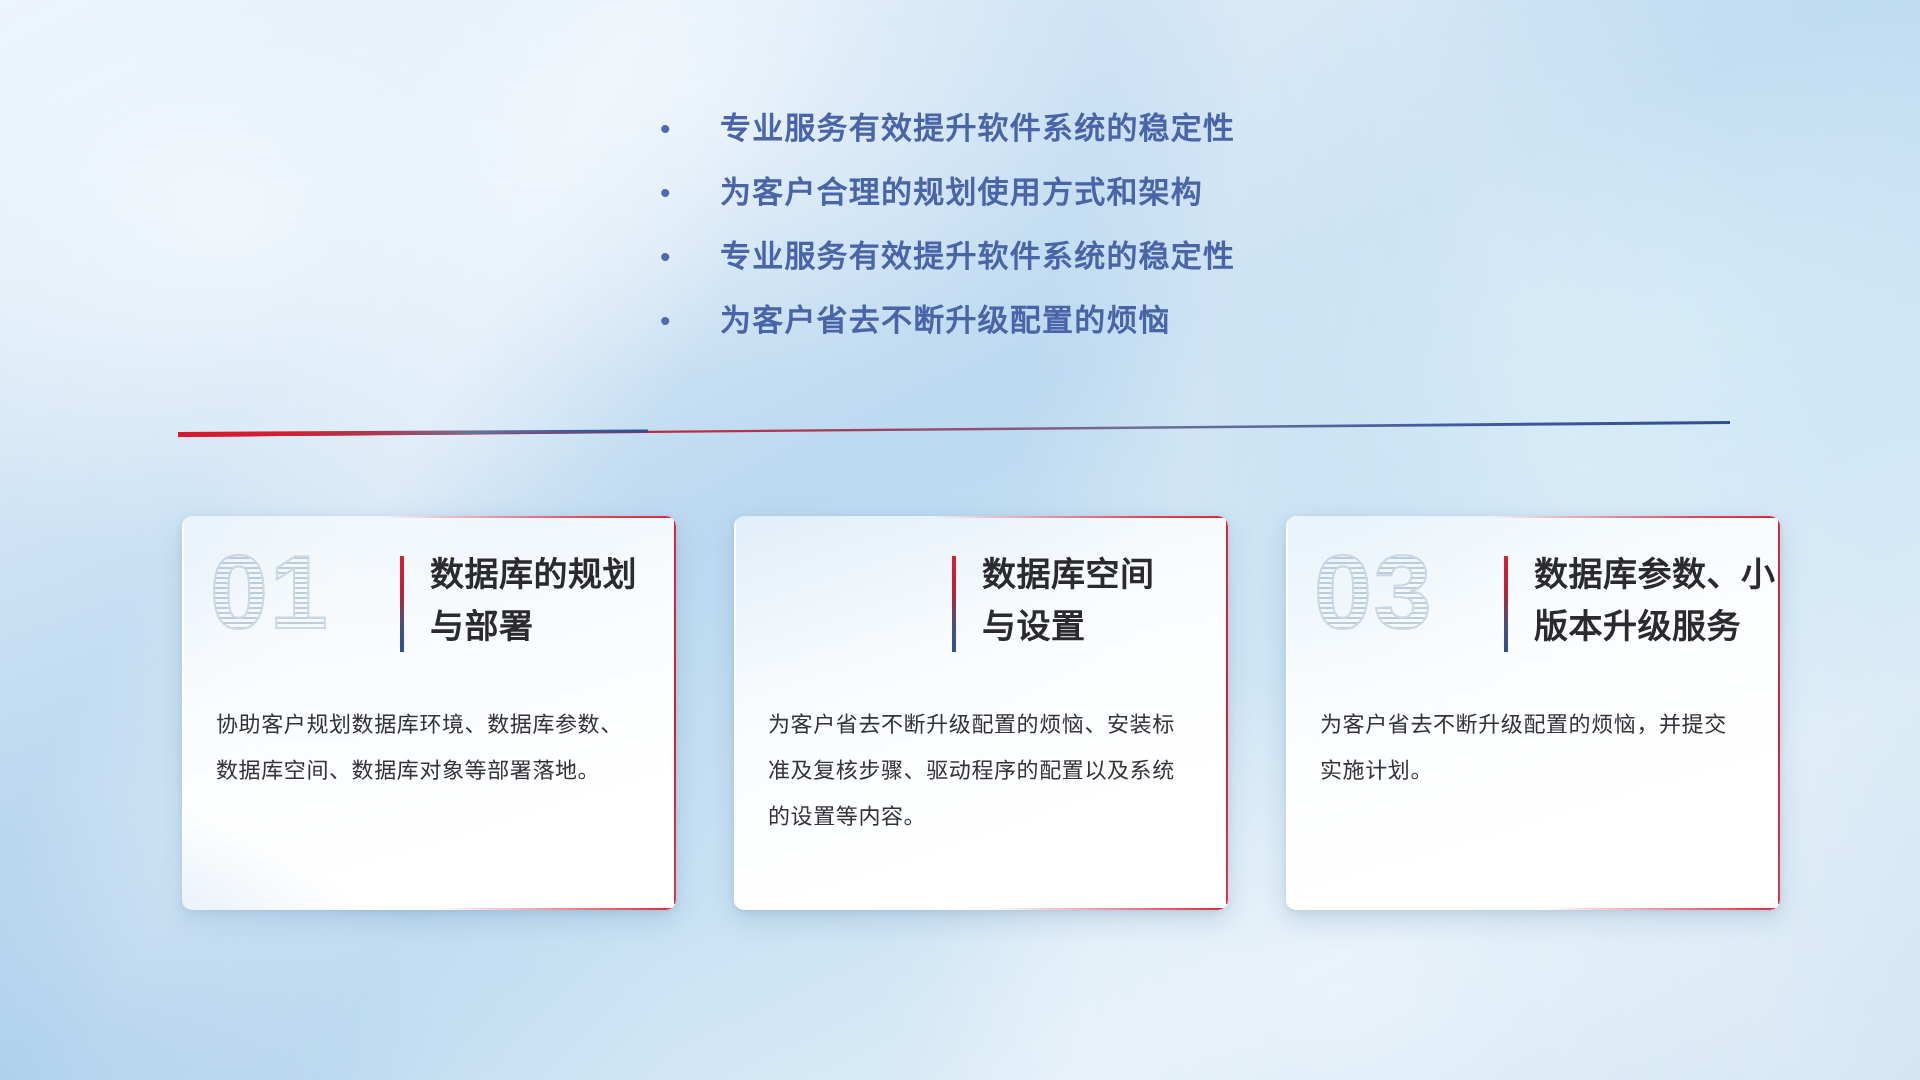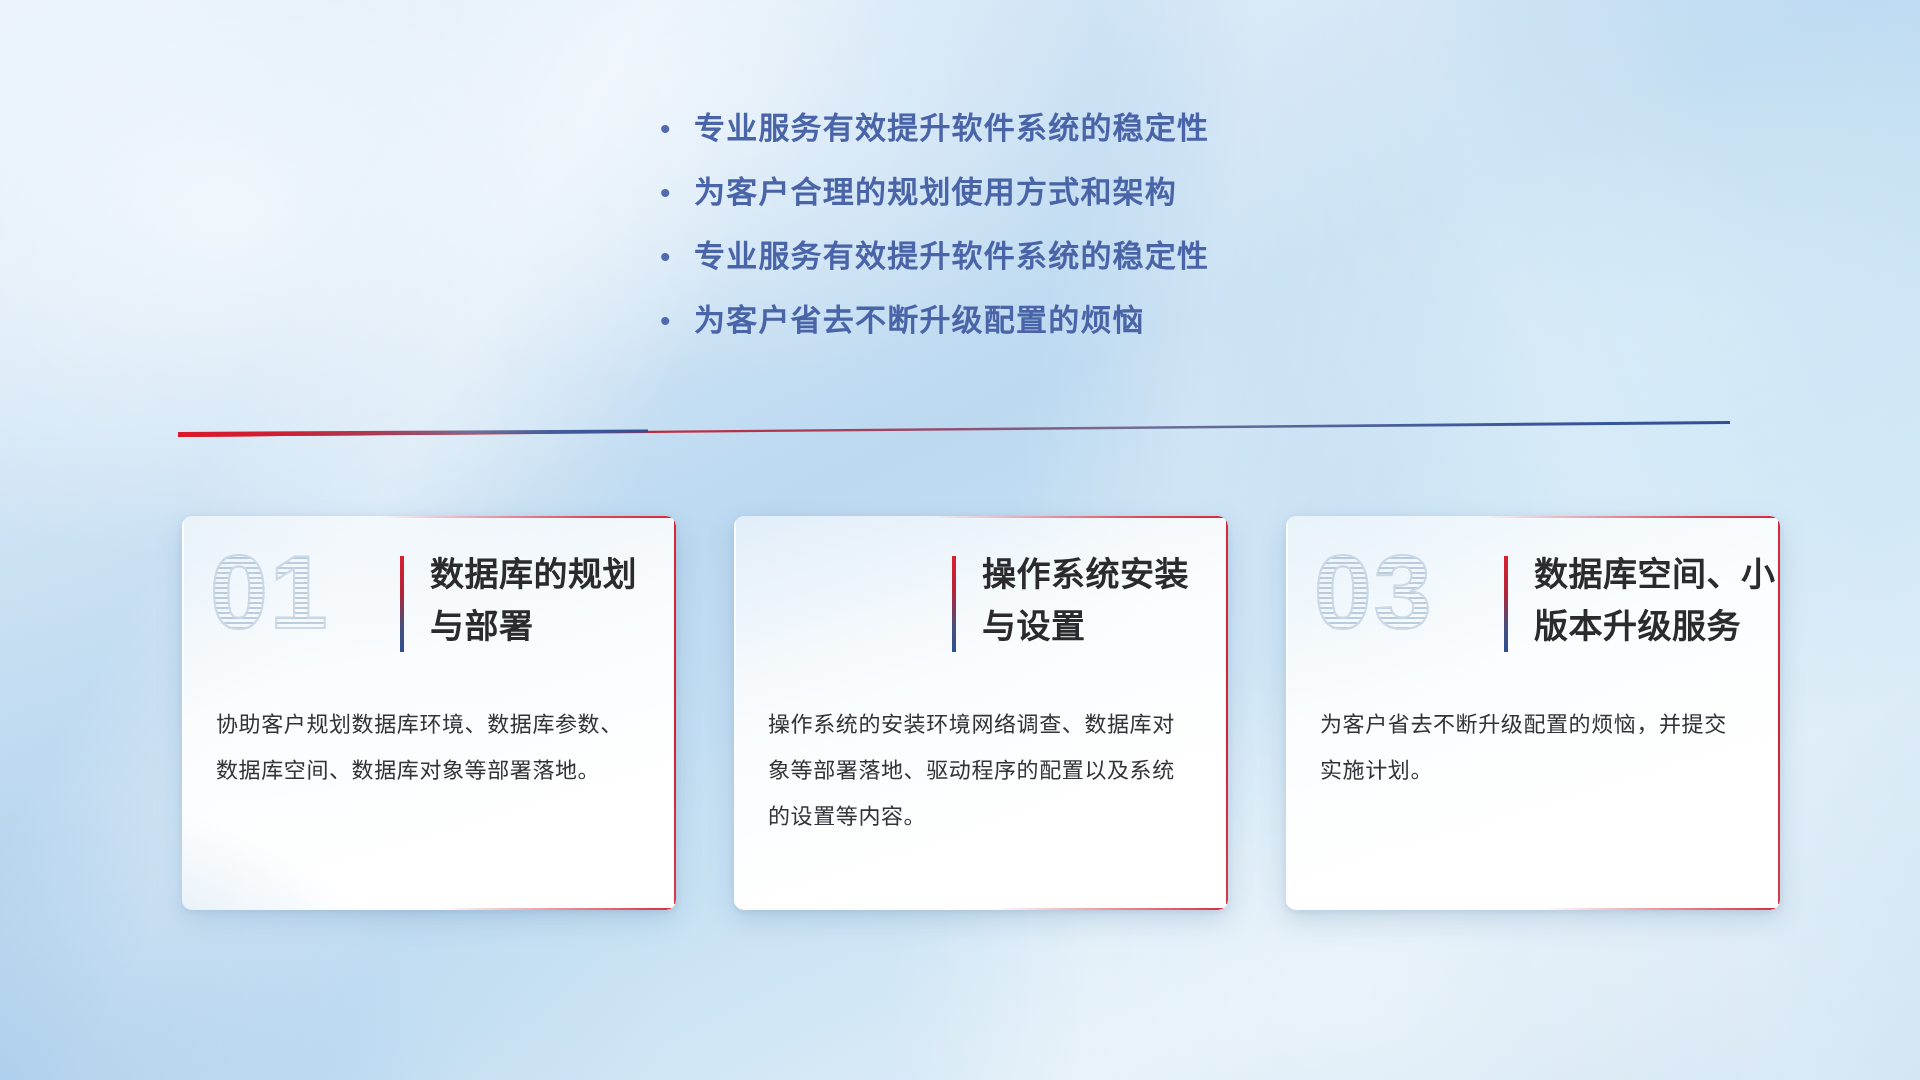--- a/index.html
+++ b/index.html
@@ -58,20 +58,21 @@
     line-height:42px;
     text-align:left;
   }
   .bullet-text {
     font-size:31px;
     line-height:42px;
     color:#4a64a8;
     font-weight:700;
     letter-spacing:1.2px;
     white-space:nowrap;
+    margin-left:26px;
   }
 
   
   .divider {
     position:absolute;
     left:178px; top:420px;
     width:1552px; height:18px;
     pointer-events:none;
   }
   .divider svg { display:block; width:100%; height:100%; }
@@ -244,37 +245,37 @@
 
     <div class="card">
       <div class="card-edge">
         <span class="e-left"></span>
           <span class="e-top"></span>
         <span class="e-right"></span>
           <span class="e-bottom"></span>
       </div>
       <div class="card-head">
         <span class="head-bar"></span>
-        <span class="card-title">操作系统安装
+        <span class="card-title">数据库空间
 与设置</span>
       </div>
-      <div class="card-body">操作系统的安装环境网络调查、数据库对象等部署落地、驱动程序的配置以及系统的设置等内容。</div>
+      <div class="card-body">为客户省去不断升级配置的烦恼、安装标准及复核步骤、驱动程序的配置以及系统的设置等内容。</div>
     </div>
 
     <div class="card">
       <div class="card-edge">
         <span class="e-left"></span>
           <span class="e-top"></span>
         <span class="e-right"></span>
           <span class="e-bottom"></span>
       </div>
       <div class="wm">03</div>
       <div class="card-head">
         <span class="head-bar"></span>
-        <span class="card-title">数据库空间、小
+        <span class="card-title">数据库参数、小
 版本升级服务</span>
       </div>
       <div class="card-body">为客户省去不断升级配置的烦恼，并提交实施计划。</div>
     </div>
 
   </div>
 
 </div>
 
 </body></html>

